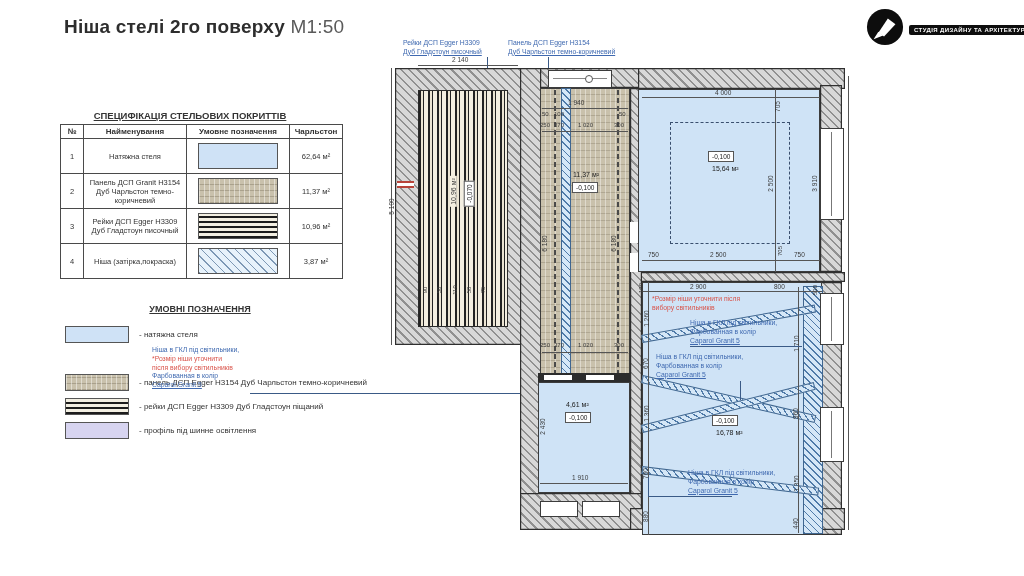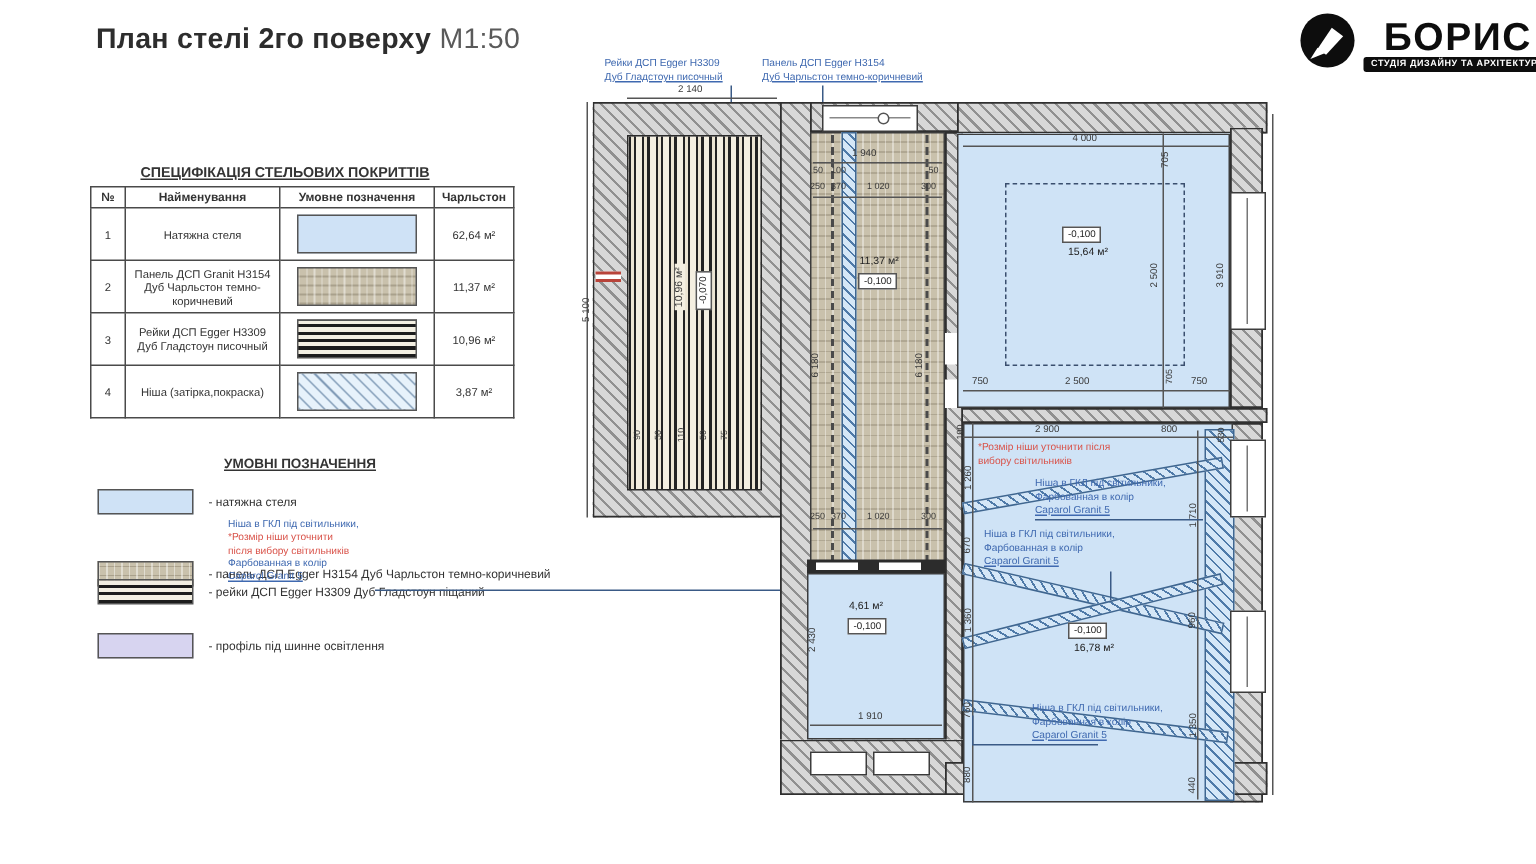--- a/index.html
+++ b/index.html
@@ -77,34 +77,33 @@
   .u{text-decoration:underline;}
   .top-label{position:absolute;font-size:6.8px;color:#3f69b0;line-height:1.3;white-space:nowrap;}
   .red-marker{position:absolute;background:#fff;border-top:2px solid #b8443a;border-bottom:2px solid #b8443a;}
 </style>
 </head>
 <body>
 
 <div class="canvas">
 
   <div class="title">
-    <span>План стелі 2го поверху</span>
+    <span>Ніша стелі 2го поверху</span>
     <span class="scale">М1:50</span>
   </div>
 
   <div class="logo">
     <span>
       <svg width="38" height="38" viewBox="0 0 40 40">
         <circle cx="20" cy="20" r="19" fill="#0d0d0d"></circle>
         <path d="M13 26 L23 11 L31 17 L19 30 Z" fill="#ffffff"></path>
         <path d="M8 33 L13 25 L18 29 Z" fill="#ffffff"></path>
       </svg>
     </span>
     <span class="logo-text">
-      <span class="logo-name">БОРИС</span>
       <span class="logo-bar">СТУДІЯ ДИЗАЙНУ ТА АРХІТЕКТУРИ</span>
     </span>
   </div>
 
   <div class="spec-title">СПЕЦИФІКАЦІЯ СТЕЛЬОВИХ ПОКРИТТІВ</div>
   <table class="spec">
     <tbody>
         <tr>
       <th class="col-num">№</th>
       <th class="col-name">Найменування</th>
@@ -148,21 +147,21 @@
 
   <div class="legend-title">УМОВНІ ПОЗНАЧЕННЯ</div>
   <div class="legend-item" style="left:65px;top:326px;">
     <span class="lg-swatch sw-blue"></span>
     <span>- натяжна стеля</span>
   </div>
   <div class="legend-item" style="left:65px;top:374px;">
     <span class="lg-swatch sw-wood"></span>
     <span>- панель ДСП Egger Н3154 Дуб Чарльстон темно-коричневий</span>
   </div>
-  <div class="legend-item" style="left:65px;top:386px;">
+  <div class="legend-item" style="left:65px;top:398px;">
     <span class="lg-swatch sw-stripes"></span>
     <span>- рейки ДСП Egger Н3309 Дуб Гладстоун піщаний</span>
   </div>
   <div class="legend-item" style="left:65px;top:422px;">
     <span class="lg-swatch sw-lav"></span>
     <span>- профіль під шинне освітлення</span>
   </div>
 
   <div class="top-label" style="left:403px;top:39px;">
     <span>Рейки ДСП Egger Н3309</span><br>

